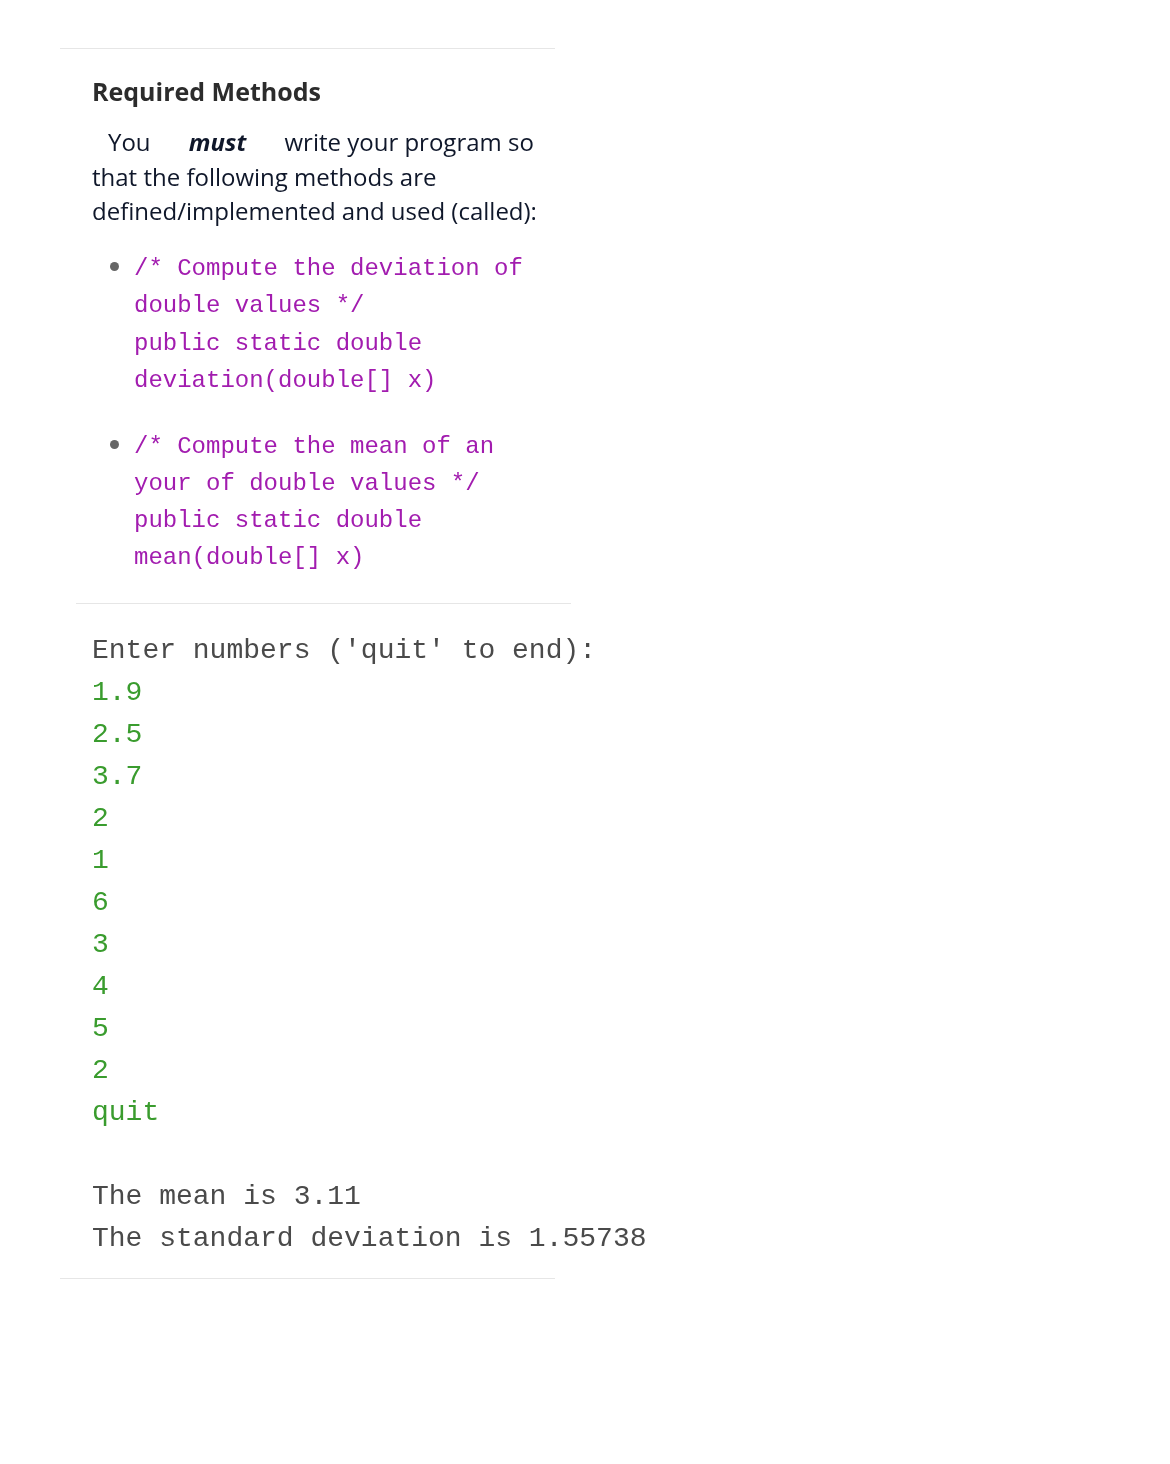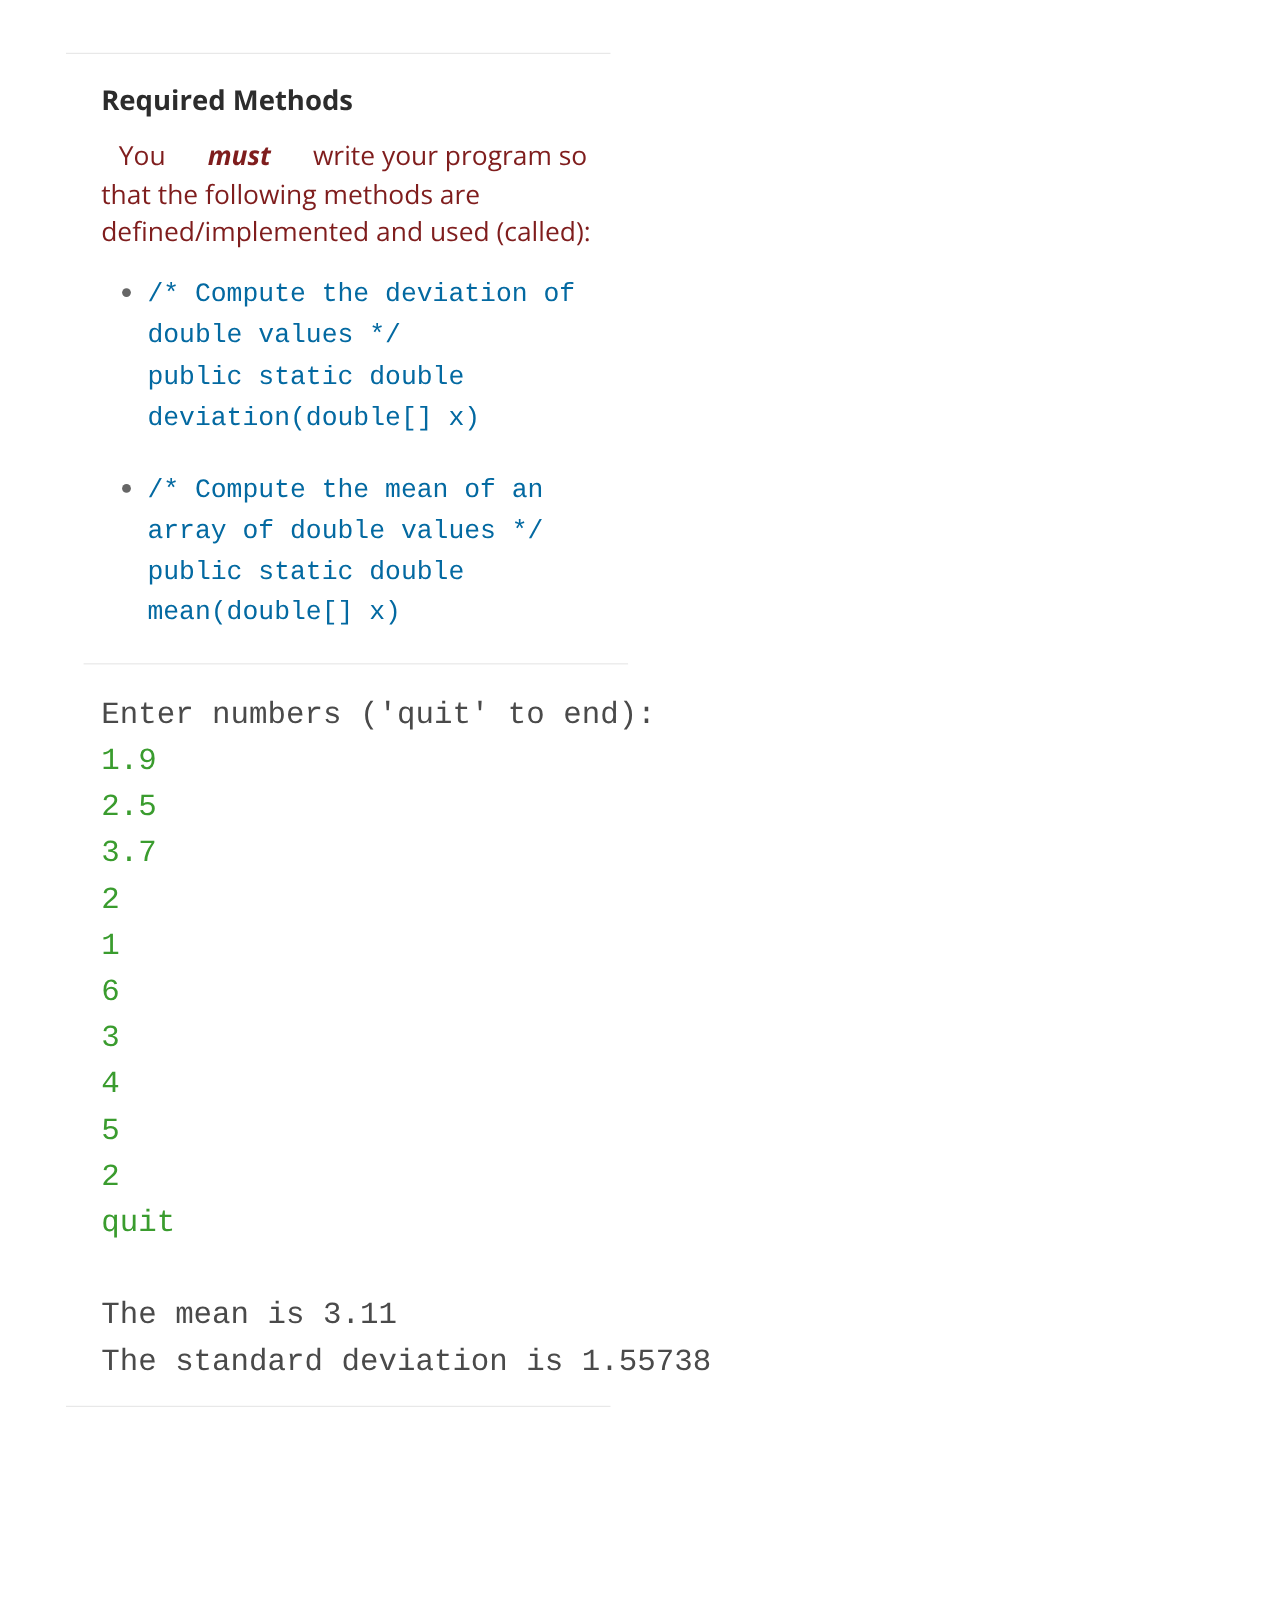--- a/index.html
+++ b/index.html
@@ -36,37 +36,37 @@
   }
   h3.section-heading {
     font-weight: 700;
     font-size: 25px;
     color: #2c2c2c;
     margin-bottom: 10px;
     line-height: 1.35;
   }
   p.intro {
     font-size: 24px;
-    color: #7f1d1d;
+    color: #0f172a;
     margin-bottom: 18px;
     line-height: 1.45;
   }
   .must {
     font-weight: 700;
     font-style: italic;
   }
   ul.method-list {
     list-style: disc;
     padding-left: 26px;
     margin-bottom: 24px;
   }
   ul.method-list li {
     font-family: "Courier New", Courier, monospace;
     font-size: 24px;
-    color: #0369a1;
+    color: #a21caf;
     line-height: 1.55;
     margin-bottom: 26px;
     white-space: pre-wrap;
   }
   ul.method-list li::marker {
     color: #666;
     font-family: "Open Sans", Arial, sans-serif;
   }
   .mid-rule {
     border: none;
@@ -106,21 +106,21 @@
 
   <h3 class="section-heading">Required Methods</h3>
 
   <p class="intro">
     <span>You </span><span class="must">must</span><span> write your program so that the following methods are defined/implemented and used (called):</span>
   </p>
 
   <ul class="method-list">
     <li>/* Compute the deviation of double values */
 public static double deviation(double[] x)</li>
-    <li>/* Compute the mean of an array of double values */
+    <li>/* Compute the mean of an your of double values */
 public static double mean(double[] x)</li>
   </ul>
 
   <hr class="mid-rule">
 
 
   <pre class="sample-run"><span>Enter numbers ('quit' to end):</span>
 <span class="user-input">1.9</span>
 <span class="user-input">2.5</span>
 <span class="user-input">3.7</span>

